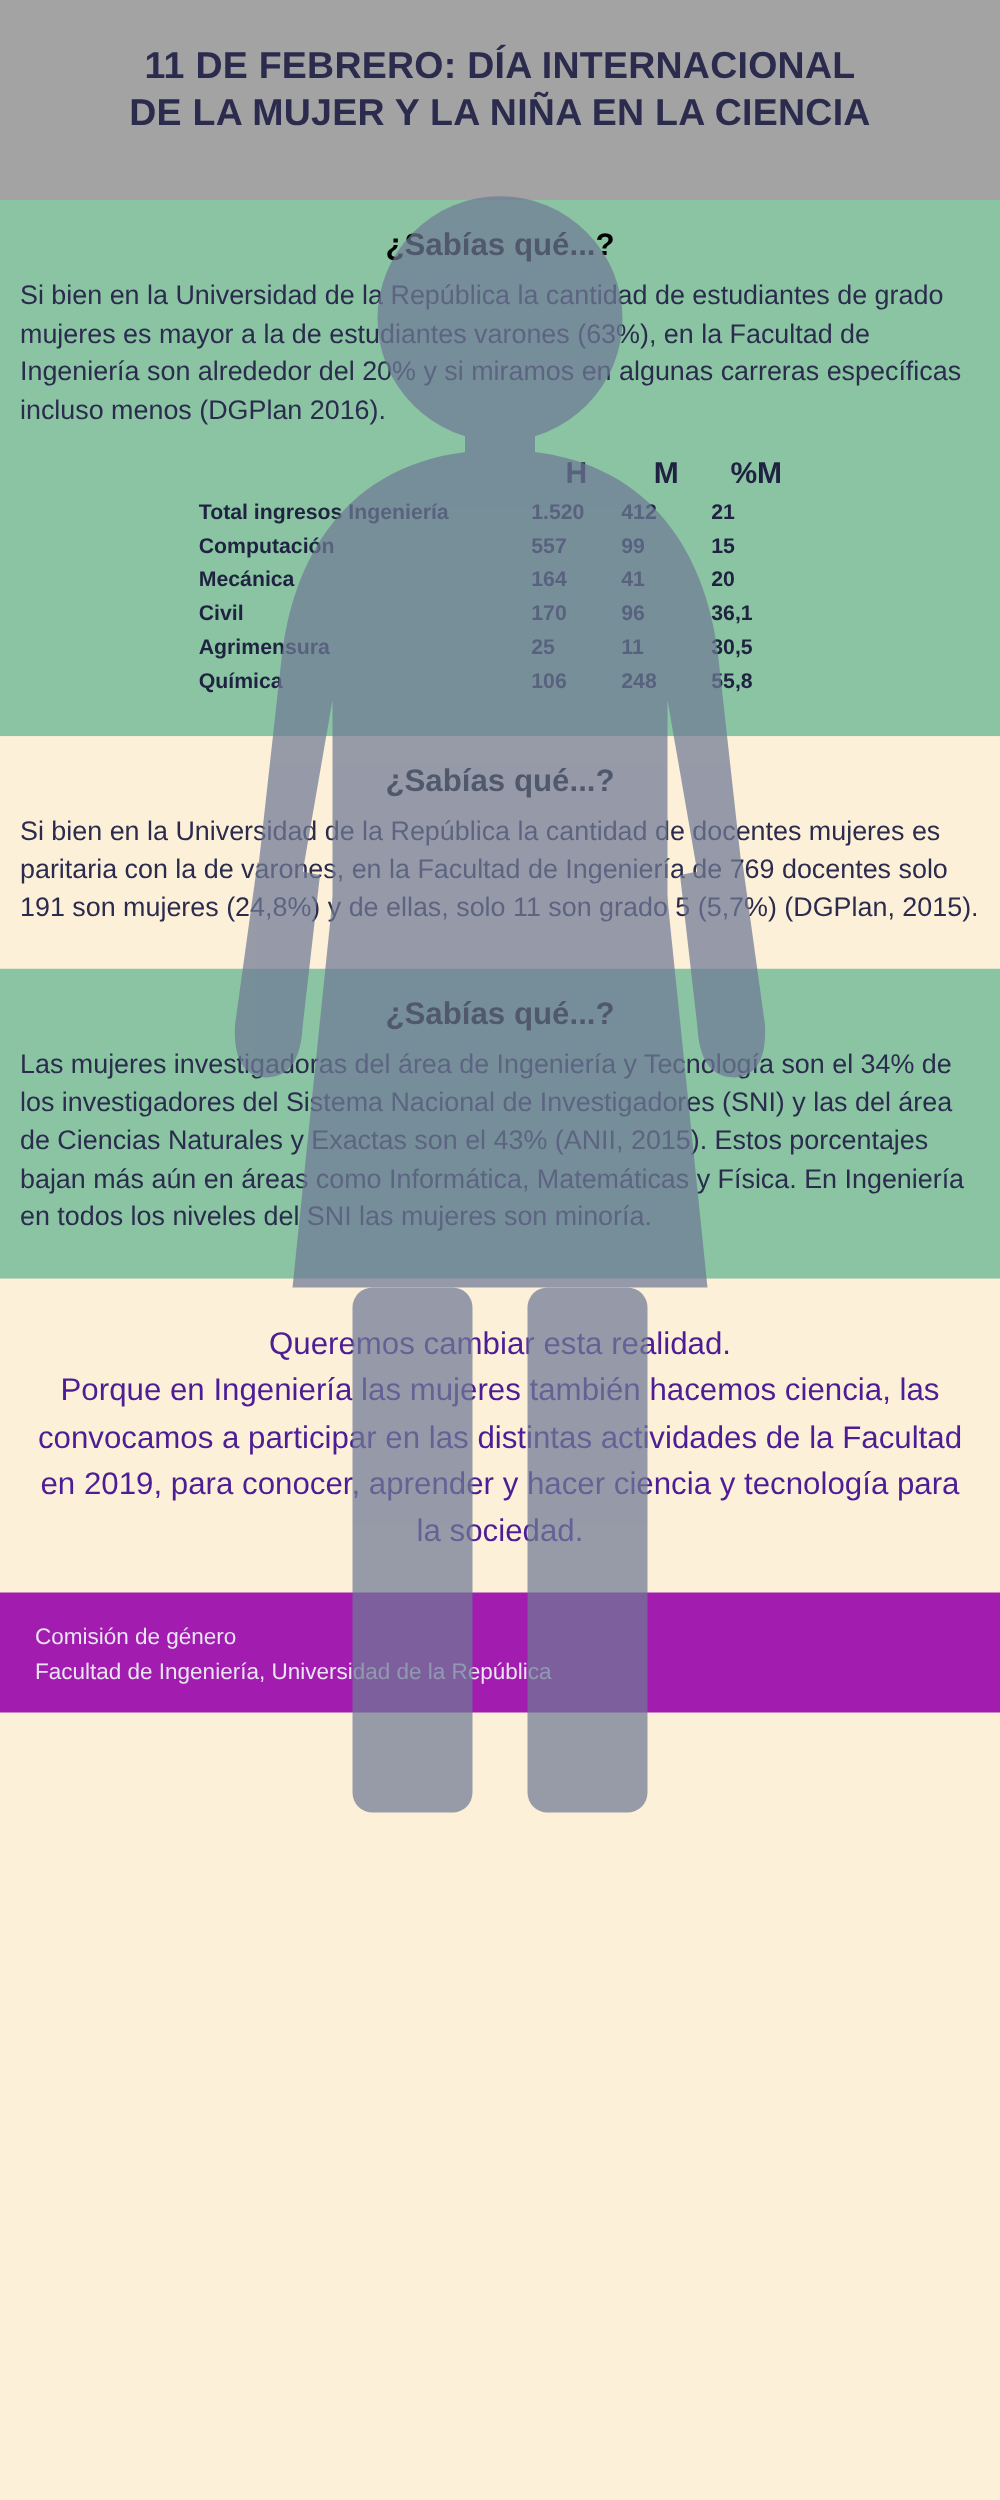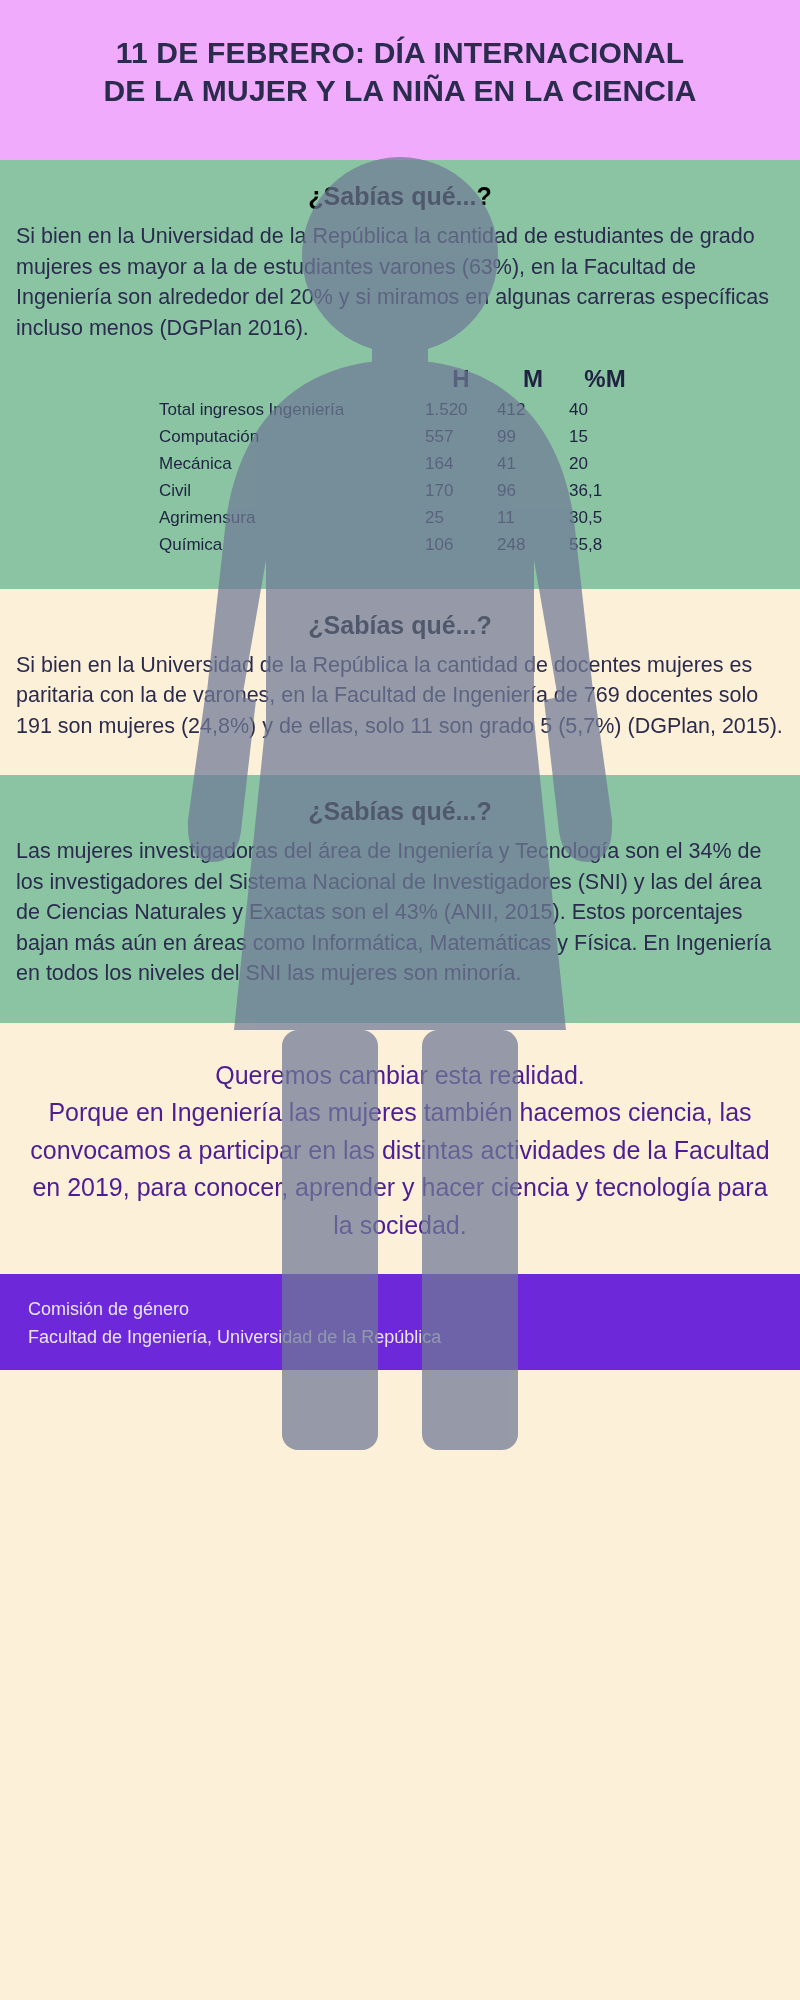--- a/index.html
+++ b/index.html
@@ -32,32 +32,32 @@
   }
 
   
   .band {
     position: relative;
     z-index: 1;
     box-sizing: border-box;
     width: 100%;
   }
   .band-header {
-    background: #f0abfc;
+    background: #a3a3a3;
     height: 160px;
     padding: 34px 28px 0 28px;
   }
   .band-green {
     background: #8ac4a3;
   }
   .band-cream {
     background: #fdf0d8;
   }
   .band-footer {
-    background: #6d28d9;
+    background: #a21caf;
     height: 96px;
     padding: 22px 28px 0 28px;
   }
 
   .title {
     color: #2b2b4e;
     font-size: 30px;
     font-weight: bold;
     line-height: 1.25;
     text-align: center;
@@ -102,20 +102,21 @@
     font-weight: bold;
     padding: 0 0 4px 0;
     text-align: center;
   }
   table.stats th.blank {
     width: 250px;
   }
   table.stats td {
     padding: 2px 0;
     line-height: 1.35;
+    font-weight: bold;
   }
   table.stats td.label {
     text-align: left;
     padding-right: 16px;
     width: 250px;
   }
   table.stats td.num {
     text-align: left;
     width: 72px;
   }
@@ -184,21 +185,21 @@
             <th>H</th>
             <th>M</th>
             <th>%M</th>
           </tr>
         </thead>
         <tbody>
           <tr>
             <td class="label">Total ingresos Ingeniería</td>
             <td class="num">1.520</td>
             <td class="num">412</td>
-            <td class="num">40</td>
+            <td class="num">21</td>
           </tr>
           <tr>
             <td class="label">Computación</td>
             <td class="num">557</td>
             <td class="num">99</td>
             <td class="num">15</td>
           </tr>
           <tr>
             <td class="label">Mecánica</td>
             <td class="num">164</td>

